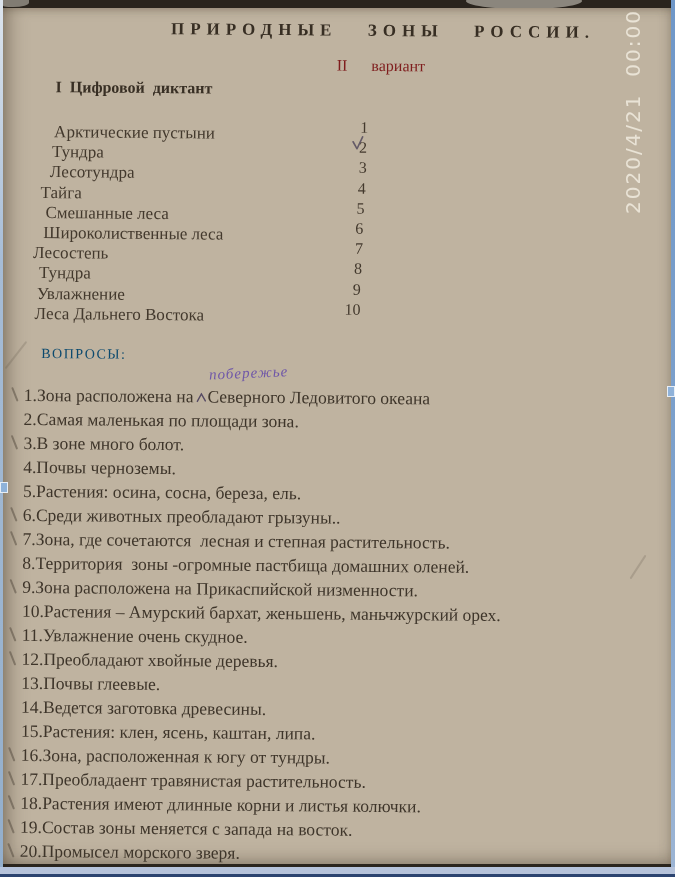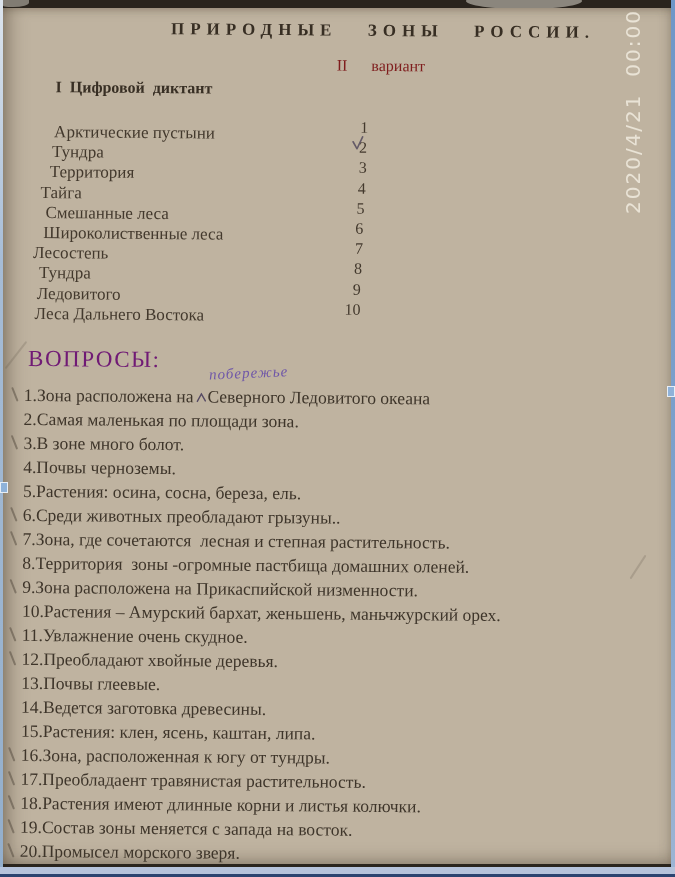--- a/index.html
+++ b/index.html
@@ -46,22 +46,22 @@
              color:#372e23;white-space:pre;}
   .variant{position:absolute;top:49px;left:334px;font-size:16px;word-spacing:8px;
            color:#7f1d1d;white-space:pre;}
   .section-heading{position:absolute;top:73px;left:53px;font-size:16px;font-weight:bold;
                    word-spacing:4px;color:#382f24;white-space:pre;}
   .zone-list{position:absolute;top:117px;left:0;right:0;}
   .zone-row{position:relative;height:20.2px;line-height:20px;font-size:17px;}
   .zone-name{display:inline-block;white-space:pre;}
   .zone-code{position:absolute;top:-7px;font-size:16px;}
   .pen-check{position:absolute;left:349px;top:10px;z-index:2;}
-  .questions-heading{position:absolute;top:341px;left:28px;font-size:23px;
-                     letter-spacing:1.5px;color:#701a75;}
+  .questions-heading{position:absolute;top:341px;left:41px;font-size:14px;
+                     letter-spacing:1.5px;color:#0c4a6e;}
   .question-list{position:absolute;top:379px;left:24px;right:6px;}
   .q-row{position:relative;height:24px;line-height:23px;font-size:17.5px;color:#3e352a;}
   .q-text{white-space:pre;}
   .tick{position:absolute;left:-10px;top:3px;width:2px;height:15px;
         background:rgba(82,72,60,.5);transform:rotate(-22deg);border-radius:2px;}
   .handwritten-note{position:absolute;left:185px;top:-21px;
                     font-style:italic;font-size:15px;letter-spacing:1px;
                     color:#6f57a8;transform:rotate(-3deg);white-space:pre;}
   .caret{display:inline-block;width:11px;margin:0 1px 0 2px;}
 </style>
@@ -83,27 +83,27 @@
       <div class="section-heading">I Цифровой диктант</div>
 
       <div class="zone-list" id="zone-list">
         <span class="pen-check">
           <svg width="13" height="17" viewBox="0 0 13 17">
             <path d="M2 7 L6 14 L11.5 2" fill="none" stroke="#4e4459" stroke-width="1.6" stroke-linecap="round" stroke-linejoin="round" opacity="0.8"></path>
           </svg>
         </span>
       <div class="zone-row"><span class="zone-name" style="margin-left: 52px;">Арктические пустыни</span><span class="zone-code" style="left: 358px;">1</span></div>
           <div class="zone-row"><span class="zone-name" style="margin-left: 50px; font-family: Liberation Serif, serif;">Тундра</span><span class="zone-code" style="left: 357px;">2</span></div>
-          <div class="zone-row"><span class="zone-name" style="margin-left: 48px;">Территория</span><span class="zone-code" style="left: 357px;">3</span></div>
+          <div class="zone-row"><span class="zone-name" style="margin-left: 48px;">Лесотундра</span><span class="zone-code" style="left: 357px;">3</span></div>
           <div class="zone-row"><span class="zone-name" style="margin-left: 39px;">Тайга</span><span class="zone-code" style="left: 356px;">4</span></div>
           <div class="zone-row"><span class="zone-name" style="margin-left: 44px;">Смешанные леса</span><span class="zone-code" style="left: 355px;">5</span></div>
           <div class="zone-row"><span class="zone-name" style="margin-left: 42px;">Широколиственные леса</span><span class="zone-code" style="left: 354px;">6</span></div>
           <div class="zone-row"><span class="zone-name" style="margin-left: 32px;">Лесостепь</span><span class="zone-code" style="left: 354px;">7</span></div>
           <div class="zone-row"><span class="zone-name" style="margin-left: 38px;">Тундра</span><span class="zone-code" style="left: 353px;">8</span></div>
-          <div class="zone-row"><span class="zone-name" style="margin-left: 36px;">Ледовитого</span><span class="zone-code" style="left: 352px;">9</span></div>
+          <div class="zone-row"><span class="zone-name" style="margin-left: 36px;">Увлажнение</span><span class="zone-code" style="left: 352px;">9</span></div>
           <div class="zone-row"><span class="zone-name" style="margin-left: 34px;">Леса Дальнего Востока</span><span class="zone-code" style="left: 344px;">10</span></div>
         </div>
 
       <div class="questions-heading">ВОПРОСЫ:</div>
 
       <div class="question-list" id="question-list">
         <div class="handwritten-note">побережье</div>
       <div class="q-row"><i class="tick"></i><span class="q-text">1.Зона расположена на<span class="caret"><svg width="11" height="10" viewBox="0 0 11 10">
                   <path d="M1.5 9 L5.5 1.5 L9.5 8.5" fill="none" stroke="#564a63" stroke-width="1.4" stroke-linecap="round"></path>
                 </svg></span>Северного Ледовитого океана</span></div>

